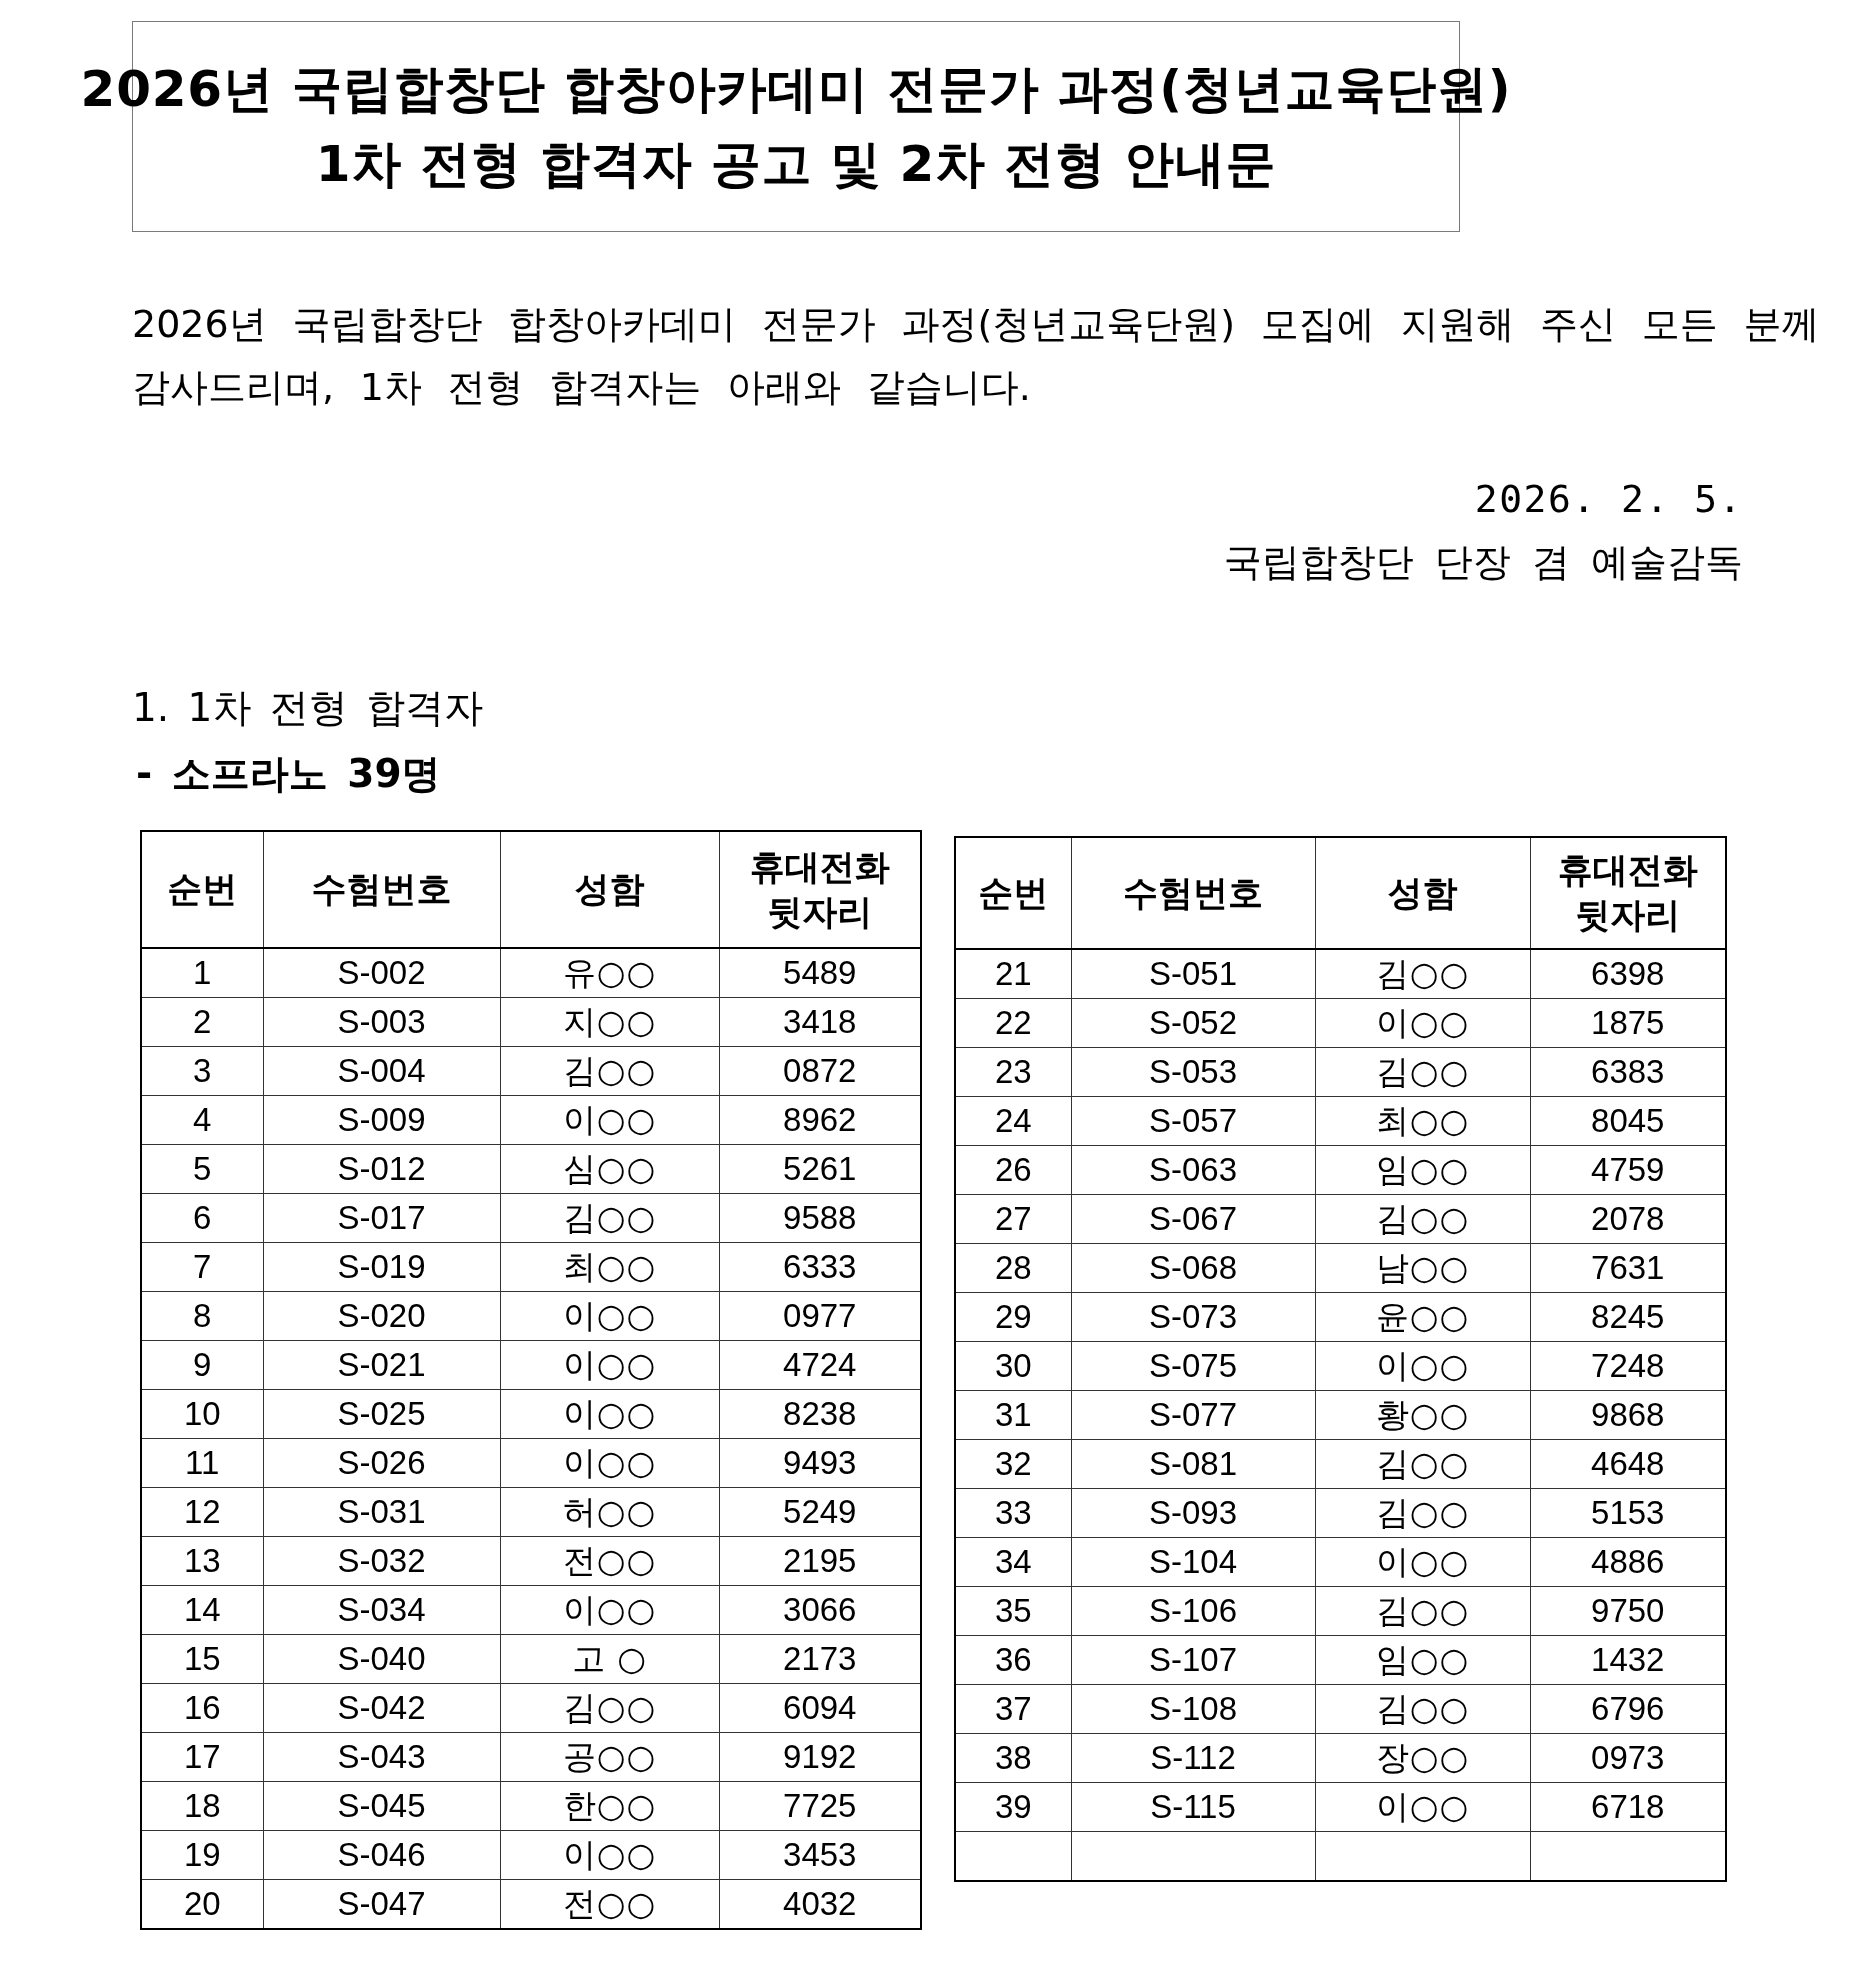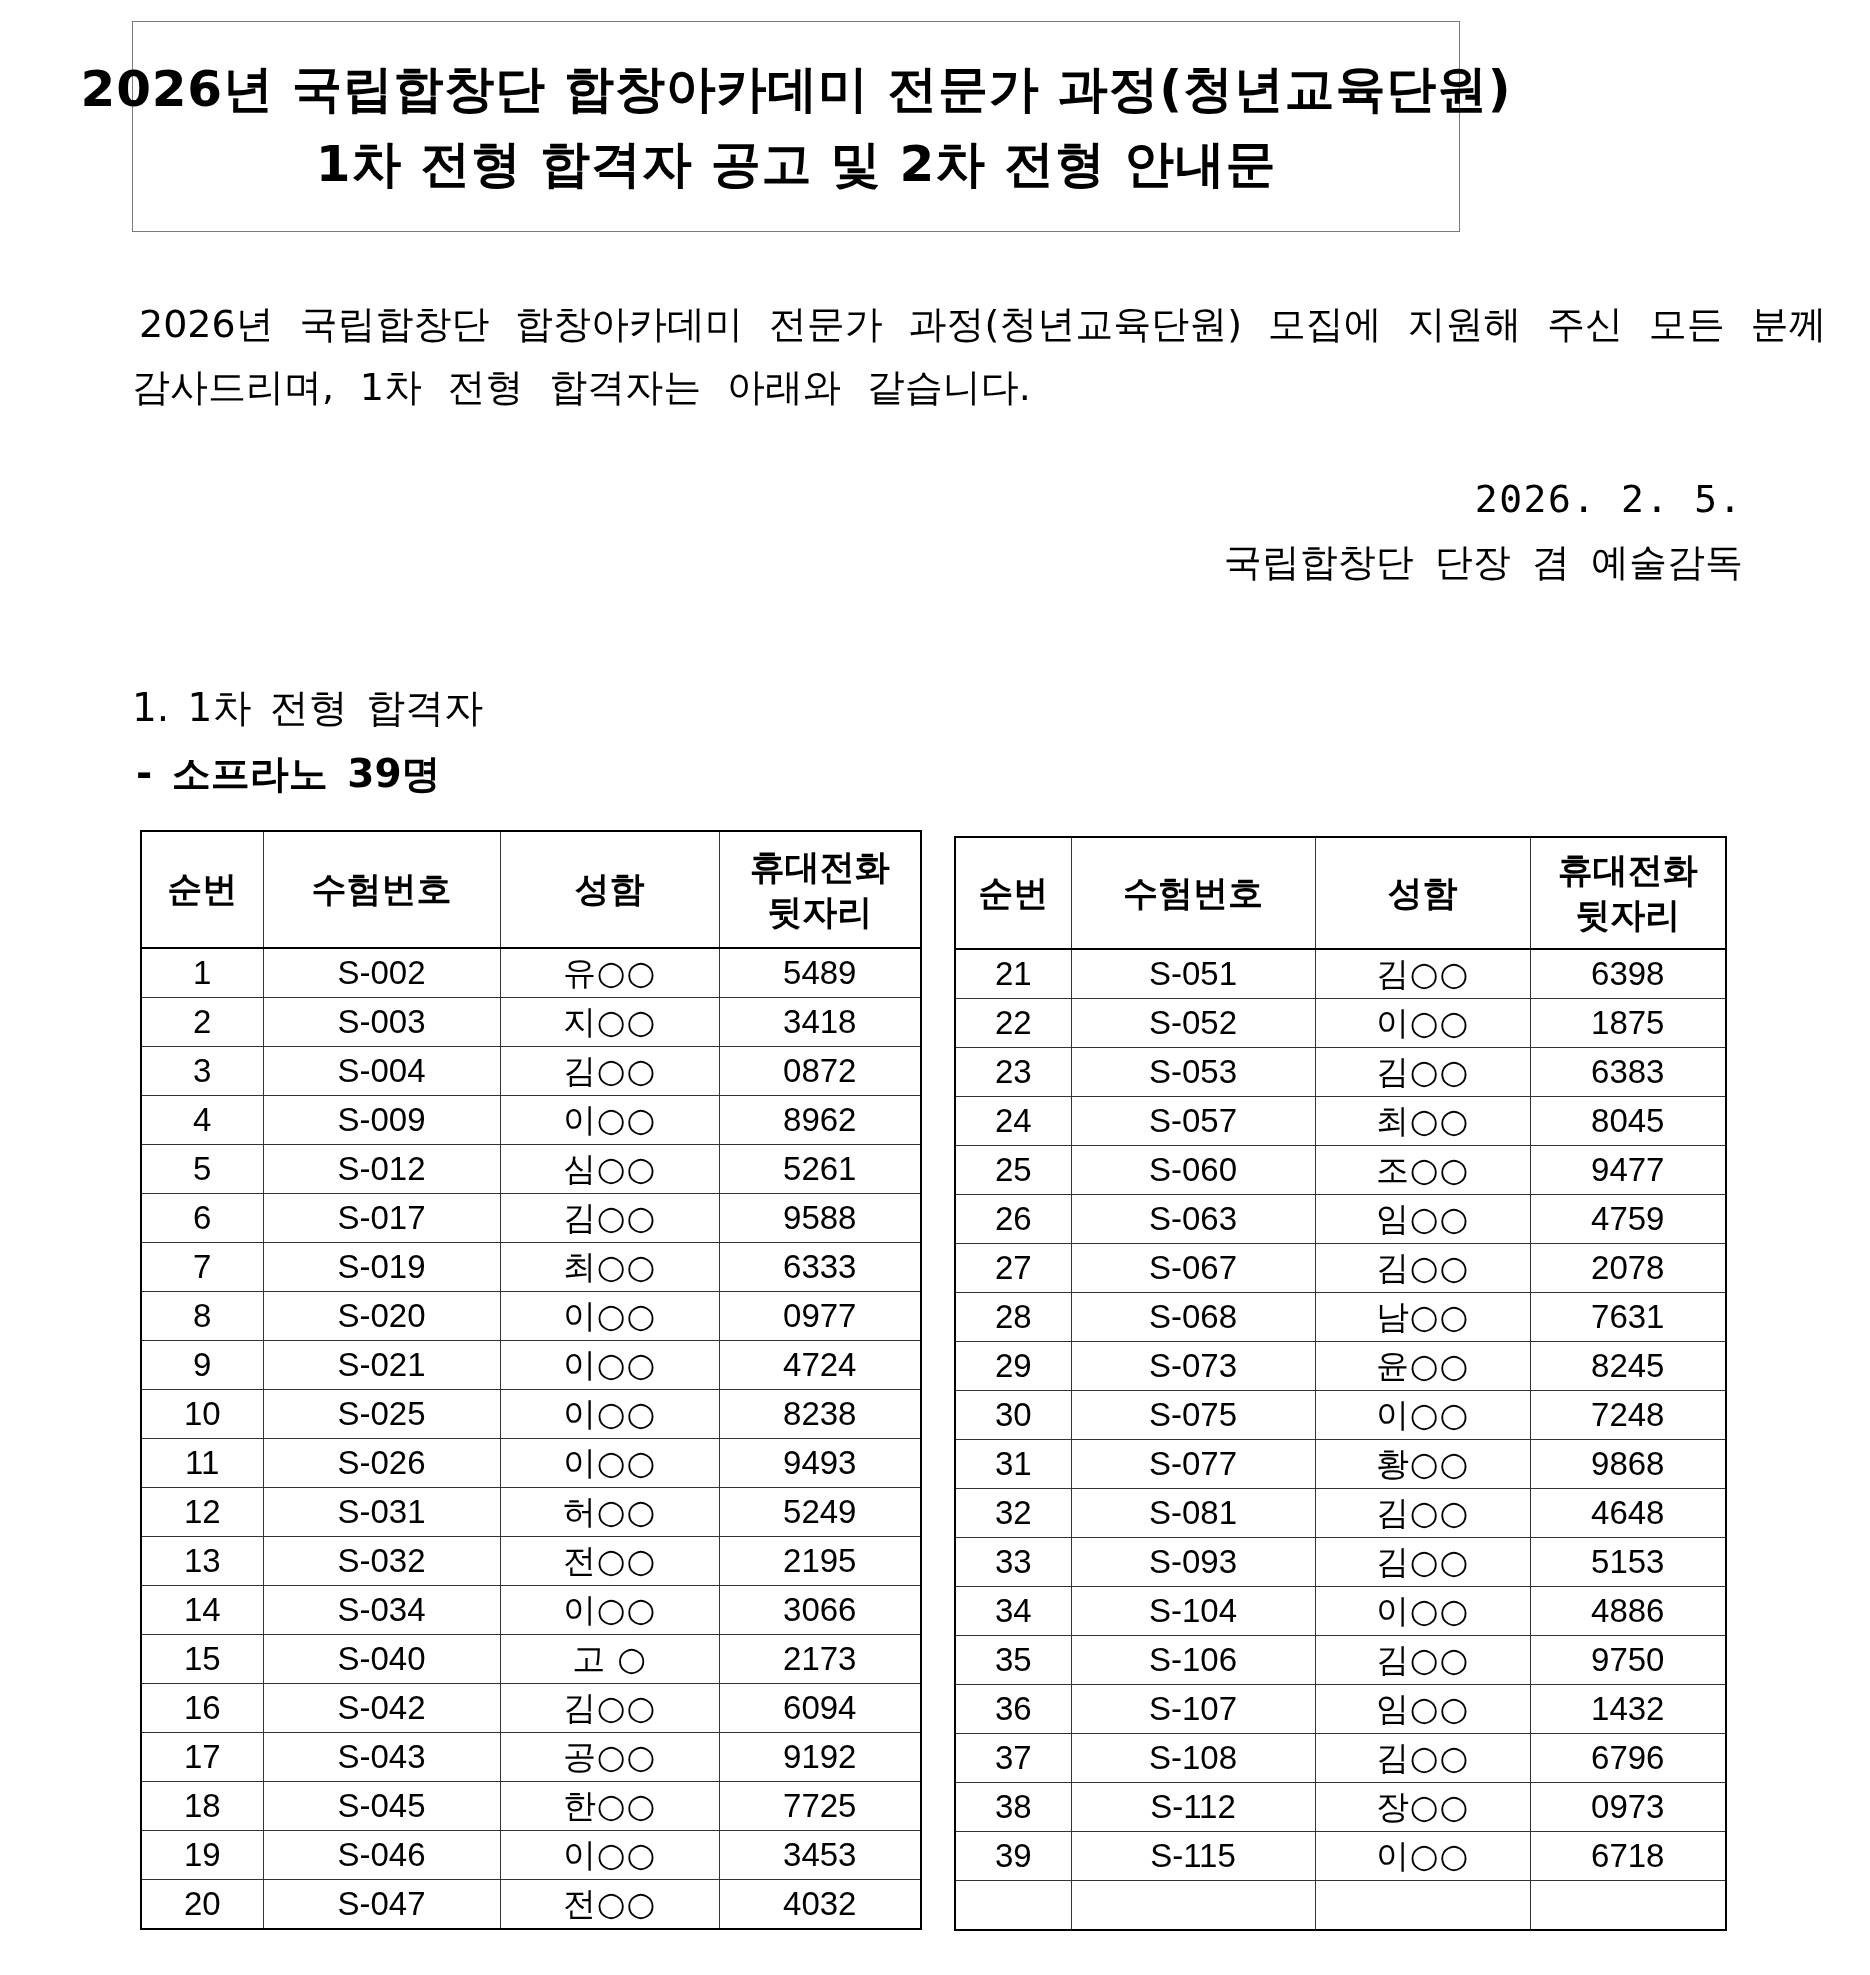--- a/index.html
+++ b/index.html
@@ -15,21 +15,21 @@
   .title-line {
     font-weight: bold; font-size: 50px; line-height: 75px; letter-spacing: 0.8px;
     white-space: nowrap;
   }
   .intro {
     position: absolute; left: 132px; top: 293px; width: 1601px;
     font-size: 38px; line-height: 63px; text-align: justify; text-align-last: left;
     word-spacing: 13.6px;
   }
   .intro-line { display: block; white-space: nowrap; }
-  .intro-line.first { text-align: justify; text-align-last: justify; margin-left: 7px; }
+  .intro-line.first { text-align: justify; text-align-last: justify; }
   .sig { position: absolute; right: 128px; text-align: left; font-size: 38px; white-space: nowrap; }
   .sig-date { top: 477px; font-family: "DejaVu Sans Mono", "Liberation Mono", monospace; letter-spacing: 1.5px; }
   .sig-org { top: 537px; word-spacing: 9px; }
   .section-heading {
     position: absolute; left: 132px; top: 681px; font-size: 39px; font-weight: normal; white-space: nowrap;
     word-spacing: 6px;
   }
   .sub-heading {
     position: absolute; left: 136px; top: 747px; font-size: 39px; font-weight: bold; white-space: nowrap;
     word-spacing: 6px;
@@ -252,26 +252,20 @@
         <td class="name">김○○</td>
         <td>6383</td>
       </tr>
       <tr>
         <td>24</td>
         <td>S-057</td>
         <td class="name">최○○</td>
         <td>8045</td>
       </tr>
       <tr>
-        <td>25</td>
-        <td>S-060</td>
-        <td class="name">조○○</td>
-        <td>9477</td>
-      </tr>
-      <tr>
         <td>26</td>
         <td>S-063</td>
         <td class="name">임○○</td>
         <td>4759</td>
       </tr>
       <tr>
         <td>27</td>
         <td>S-067</td>
         <td class="name">김○○</td>
         <td>2078</td>

